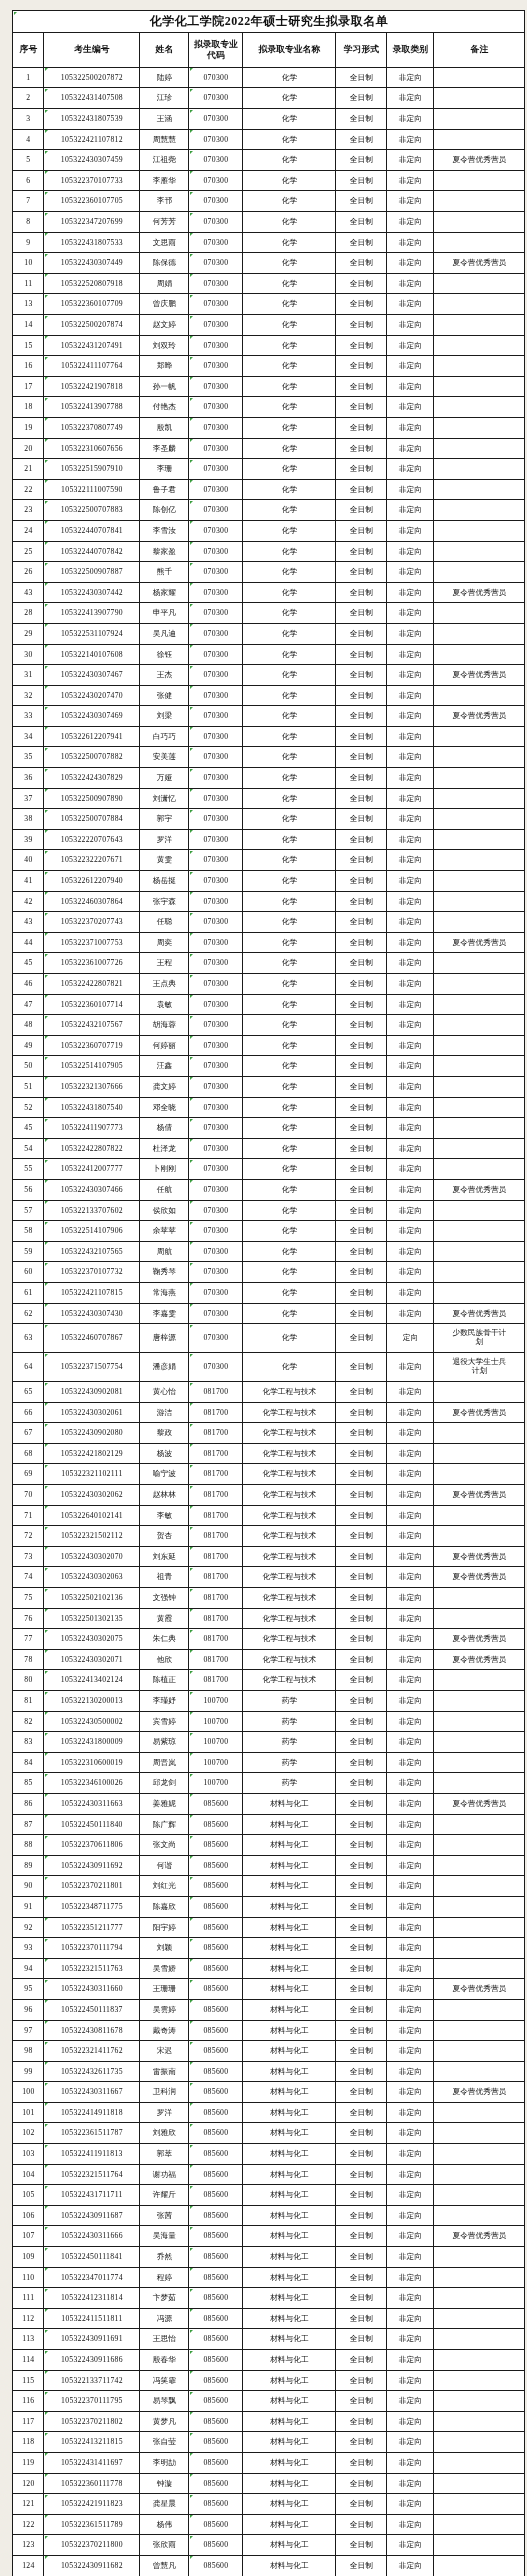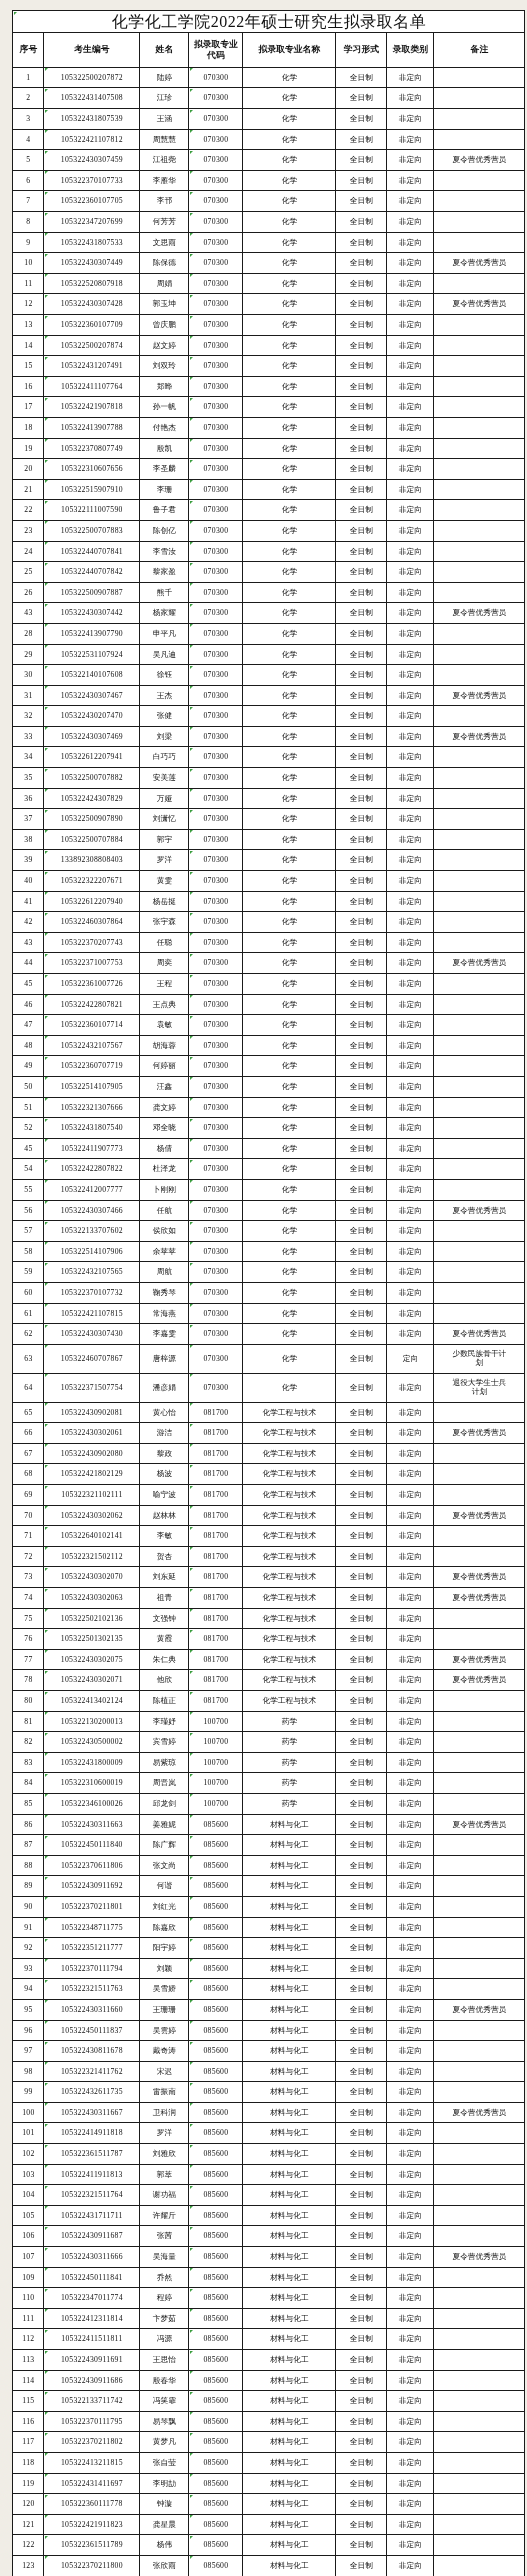--- a/index.html
+++ b/index.html
@@ -23,22 +23,22 @@
     vertical-align: middle;
     background: #fff;
     position: relative;
     padding: 0 1px;
     font-size: 7.7px;
     line-height: 1.25;
     overflow: hidden;
   }
   tr.title-row th {
     height: 20.6px;
-    font-size: 16px;
-    font-weight: normal;
+    font-size: 12px;
+    font-weight: bold;
     letter-spacing: 0.5px;
   }
   tr.header-row th {
     height: 34px;
     font-size: 8.8px;
     font-weight: bold;
     padding: 0 3.1px;
   }
   tbody td { height: 19.6px; }
   td.num { font-family: "Liberation Serif", "DejaVu Serif", serif; letter-spacing: 0.3px; }
@@ -191,30 +191,20 @@
           <td class="num">11</td>
           <td class="num gt">105322520807918</td>
           <td>周娟</td>
           <td class="num gt">070300</td>
           <td>化学</td>
           <td>全日制</td>
           <td>非定向</td>
           <td class="remark"></td>
         </tr>
         <tr>
-          <td class="num">12</td>
-          <td class="num gt">105322430307428</td>
-          <td>郭玉坤</td>
-          <td class="num gt">070300</td>
-          <td>化学</td>
-          <td>全日制</td>
-          <td>非定向</td>
-          <td class="remark">夏令营优秀营员</td>
-        </tr>
-        <tr>
           <td class="num">13</td>
           <td class="num gt">105322360107709</td>
           <td>曾庆鹏</td>
           <td class="num gt">070300</td>
           <td>化学</td>
           <td>全日制</td>
           <td>非定向</td>
           <td class="remark"></td>
         </tr>
         <tr>
@@ -462,21 +452,21 @@
           <td class="num gt">105322500707884</td>
           <td>郭宇</td>
           <td class="num gt">070300</td>
           <td>化学</td>
           <td>全日制</td>
           <td>非定向</td>
           <td class="remark"></td>
         </tr>
         <tr>
           <td class="num">39</td>
-          <td class="num gt">133892308808403</td>
+          <td class="num gt">105322220707643</td>
           <td>罗洋</td>
           <td class="num gt">070300</td>
           <td>化学</td>
           <td>全日制</td>
           <td>非定向</td>
           <td class="remark"></td>
         </tr>
         <tr>
           <td class="num">40</td>
           <td class="num gt">105322322207671</td>

